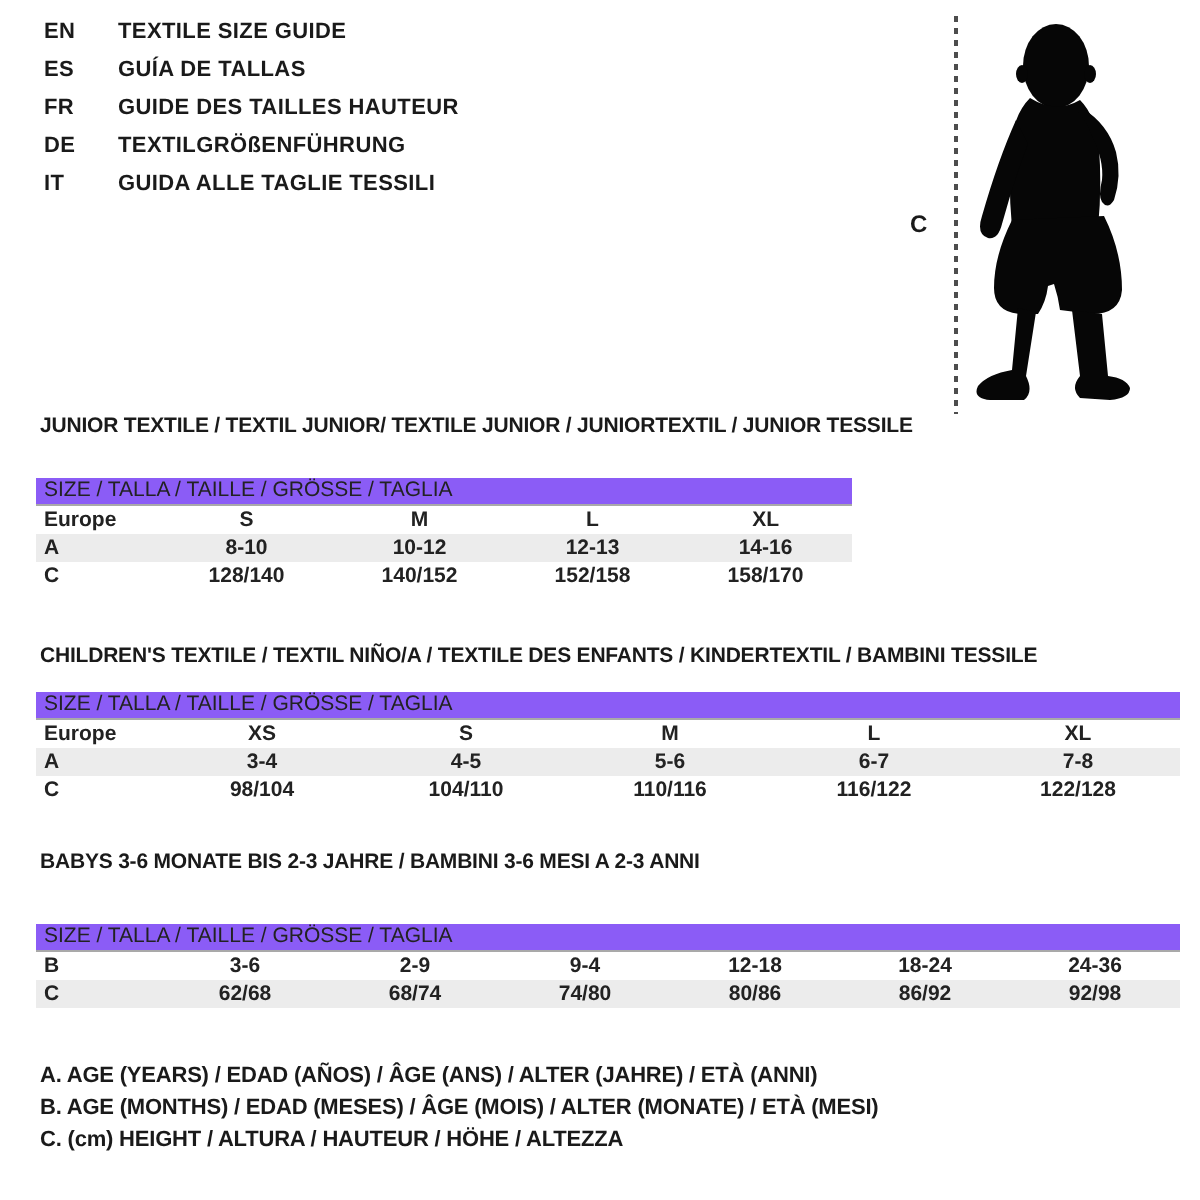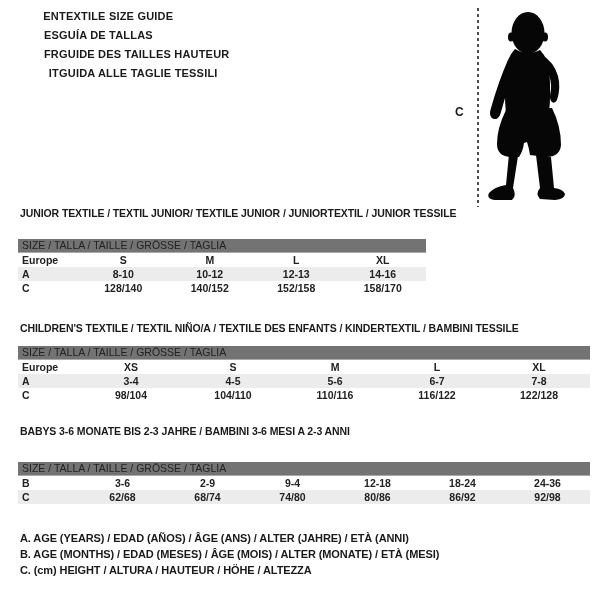--- a/index.html
+++ b/index.html
@@ -8,21 +8,21 @@
     width: 600px; height: 600px;
     background: #ffffff;
     color: #1a1a1a;
     font-family: "Liberation Sans", "DejaVu Sans", sans-serif;
     position: relative;
     overflow: hidden;
   }
 
   
   .lang-block { position: absolute; top: 10px; left: 22px; }
-  .lang-row { display: flex; align-items: baseline; height: 19px; text-align: right; }
+  .lang-row { display: flex; align-items: baseline; height: 19px; }
   .lang-code { width: 37px; font-size: 11px; font-weight: 700; letter-spacing: .2px; }
   .lang-title { font-size: 11px; font-weight: 700; letter-spacing: .2px; white-space: nowrap; }
 
   
   .dotted-line {
     position: absolute; left: 477px; top: 8px; width: 2px; height: 199px;
     background-image: repeating-linear-gradient(to bottom, #4d4d4d 0 3px, transparent 3px 6px);
   }
   .figure-label { position: absolute; left: 455px; top: 105px; font-size: 12px; font-weight: 700; }
   .baby-figure { position: absolute; left: 484px; top: 10px; }
@@ -40,21 +40,21 @@
   
   .size-table {
     position: absolute; left: 18px;
     border-collapse: collapse; table-layout: fixed;
     font-size: 10.5px; color: #222222;
   }
   #table-junior { top: 239px; width: 408px; }
   #table-children { top: 346px; width: 572px; }
   #table-babies { top: 462px; width: 572px; }
   .size-bar th {
-    background: #737373;
+    background: #8b5cf6;
     border-bottom: 1px solid #a9a9a9;
     font-weight: 400; text-align: left;
     padding: 0 0 1px 4px; height: 13px;
     white-space: nowrap; overflow: hidden;
   }
   .size-table td { height: 14px; padding: 0; text-align: center; font-weight: 700; white-space: nowrap; }
   .size-table td:first-child { text-align: left; padding-left: 4px; }
   tr.shaded td { background: #ececec; }
 
   
@@ -69,20 +69,24 @@
     <span class="lang-code">EN</span>
     <span class="lang-title">TEXTILE SIZE GUIDE</span>
   </div>
   <div class="lang-row">
     <span class="lang-code">ES</span>
     <span class="lang-title">GUÍA DE TALLAS</span>
   </div>
   <div class="lang-row">
     <span class="lang-code">FR</span>
     <span class="lang-title">GUIDE DES TAILLES HAUTEUR</span>
+  </div>
+  <div class="lang-row">
+    <span class="lang-code">DE</span>
+    <span class="lang-title">TEXTILGRÖßENFÜHRUNG</span>
   </div>
   <div class="lang-row">
     <span class="lang-code">IT</span>
     <span class="lang-title">GUIDA ALLE TAGLIE TESSILI</span>
   </div>
 </div>
 
 <div class="dotted-line"></div>
 <div class="figure-label">C</div>
 <svg class="baby-figure" width="86" height="194" viewBox="0 0 86 194" aria-hidden="true">

